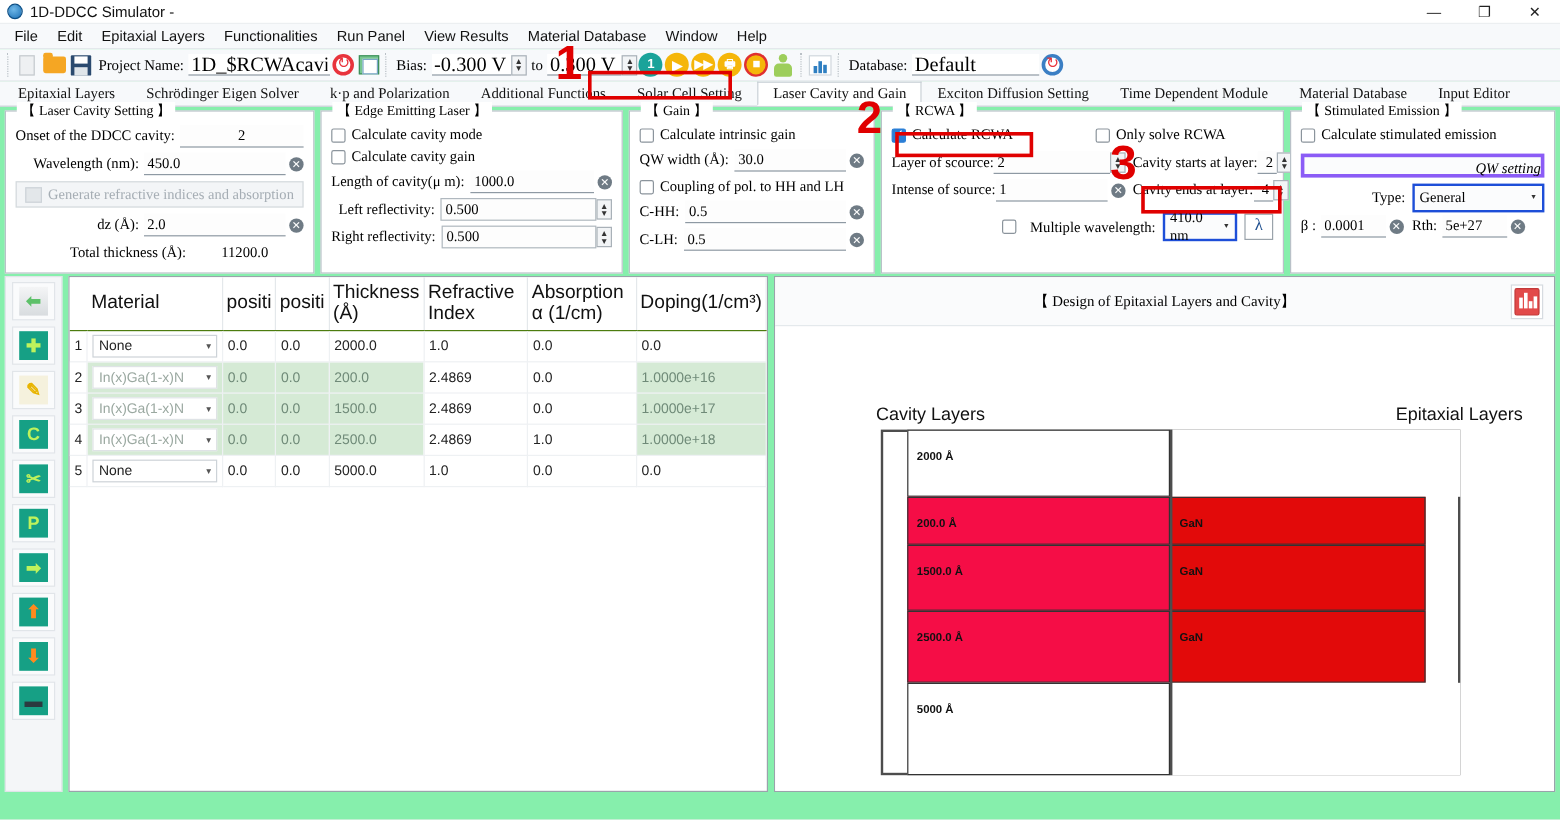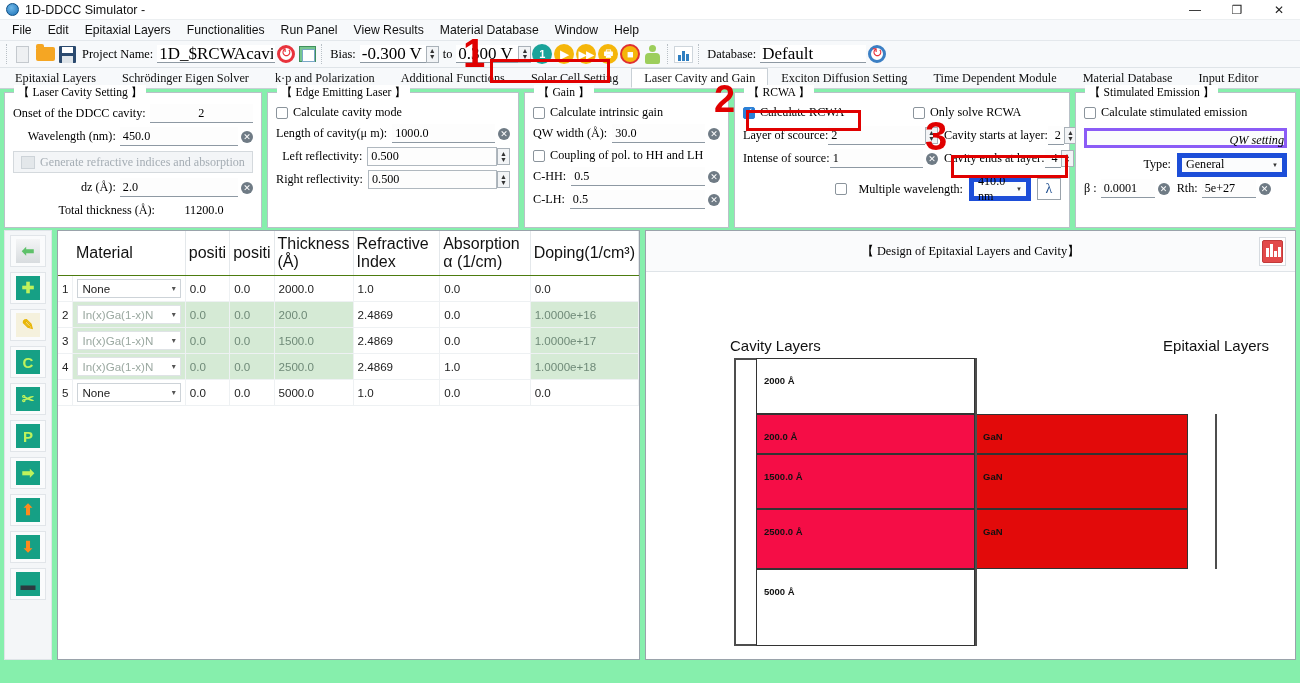--- a/index.html
+++ b/index.html
@@ -171,21 +171,21 @@
   }
   .btn-disabled {
     width: 100%; height: 22px; border: 1px solid #d4d9dd; background: #f3f5f7;
     color: #a5adb4; font-size: 12.1px; display: flex; align-items: center;
     justify-content: center; gap: 5px;
   }
   .btn-disabled .pic {
     width: 14px; height: 13px; background: #e3e7ea; border: 1px solid #cdd3d8;
   }
   .sel {
-    border: 5px solid #1d4ed8; background: #fbfcfd; height: 24px; font-size: 12.1px;
+    border: 2px solid #1d4ed8; background: #fbfcfd; height: 24px; font-size: 12.1px;
     padding: 0 16px 0 4px; position: relative; display: flex; align-items: center;
     font-family: "Liberation Serif", serif;
   }
   .sel:after {
     content: "▼"; position: absolute; right: 4px; font-size: 6px; color: #333;
   }
   .lambda-btn {
     width: 24px; height: 22px; border: 1px solid #9aa3ab; background: #fff;
     display: flex; align-items: center; justify-content: center;
     color: #1f4f8f; font-size: 14px; font-family: "Liberation Serif", serif;
@@ -378,20 +378,24 @@
         <div class="lbl" style="width:142px;text-align:right;">Total thickness (Å):</div>
         <div class="lbl" style="flex:1;text-align:center;">11200.0</div>
       </div>
     </div>
 
     <div class="gbox" style="width:252px;">
       <div class="legend">【 Edge Emitting Laser 】</div>
       <div class="cbrow">
         <span class="cb"></span>
         <span>Calculate cavity mode</span>
+      </div>
+      <div class="cbrow">
+        <span class="cb"></span>
+        <span>Calculate cavity gain</span>
       </div>
       <div class="row" style="margin-top:3px;">
         <div class="lbl">Length of cavity(μ m):</div>
         <input class="fld" style="margin-left: 5px;" readonly="" value="1000.0">
         <div class="clr">✕</div>
       </div>
       <div class="row">
         <div class="lbl" style="width:110px;text-align:right;">Left reflectivity:</div>
         <input class="fld" style="margin-left: 5px; border: 1px solid rgb(176, 184, 191);" readonly="" value="0.500">
         <div class="spin">

